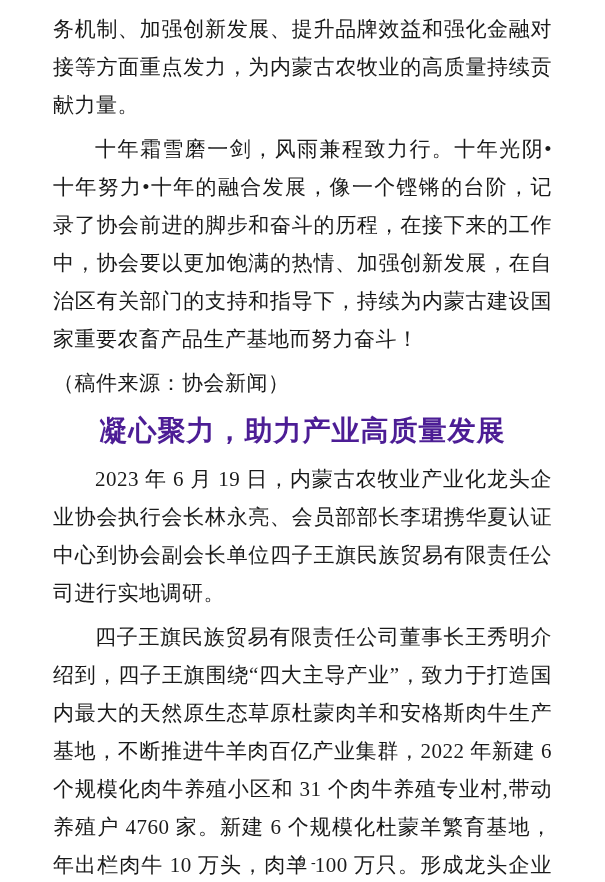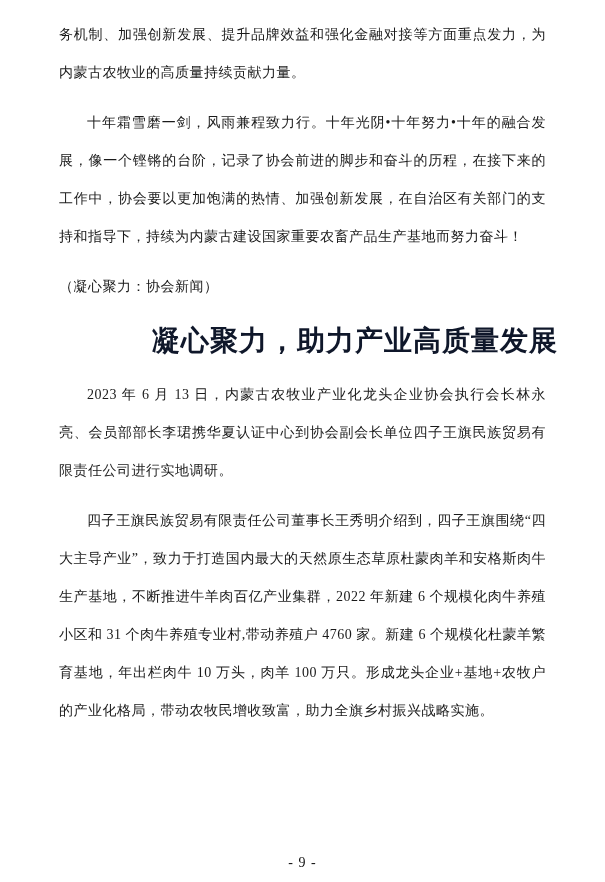--- a/index.html
+++ b/index.html
@@ -12,44 +12,44 @@
     width: 605px;
     height: 882px;
     box-sizing: border-box;
     background: #ffffff;
     padding: 4px 47px 0 47px;
     overflow: hidden;
     font-family: "Liberation Serif", "DejaVu Serif", serif;
     color: #1a1a1a;
   }
   .body-text p {
-    margin: 12px;
-    font-size: 14px;
+    margin: 6px;
+    font-size: 21px;
     line-height: 38px;
     letter-spacing: 0.5px;
     text-align: justify;
     text-justify: inter-ideograph;
   }
   .indent {
     text-indent: 2em;
   }
   .source-note {
     font-size: 21px;
     line-height: 38px;
     text-align: right;
     margin: 0;
     padding-right: 8px;
   }
   .section-heading {
     margin: 0;
     font-size: 28px;
     line-height: 46px;
     font-weight: bold;
-    text-align: right;
-    color: #0f172a;
+    text-align: center;
+    color: #4c1d95;
     letter-spacing: 1px;
   }
   .page-number {
     position: absolute;
     left: 0;
     right: 0;
     bottom: 10px;
     text-align: center;
     font-size: 14px;
     line-height: 18px;
@@ -58,25 +58,25 @@
   }
 </style>
 </head>
 <body>
 
 <div class="page">
 
   <div class="body-text">
     <p>务机制、加强创新发展、提升品牌效益和强化金融对接等方面重点发力，为内蒙古农牧业的高质量持续贡献力量。</p>
     <p class="indent">十年霜雪磨一剑，风雨兼程致力行。十年光阴•十年努力•十年的融合发展，像一个铿锵的台阶，记录了协会前进的脚步和奋斗的历程，在接下来的工作中，协会要以更加饱满的热情、加强创新发展，在自治区有关部门的支持和指导下，持续为内蒙古建设国家重要农畜产品生产基地而努力奋斗！</p>
-    <p class="source-note">（凝心聚力：协会新闻）</p>
+    <p class="source-note">（稿件来源：协会新闻）</p>
   </div>
 
   <h1 class="section-heading">凝心聚力，助力产业高质量发展</h1>
 
   <div class="body-text">
-    <p class="indent">2023 年 6 月 13 日，内蒙古农牧业产业化龙头企业协会执行会长林永亮、会员部部长李珺携华夏认证中心到协会副会长单位四子王旗民族贸易有限责任公司进行实地调研。</p>
+    <p class="indent">2023 年 6 月 19 日，内蒙古农牧业产业化龙头企业协会执行会长林永亮、会员部部长李珺携华夏认证中心到协会副会长单位四子王旗民族贸易有限责任公司进行实地调研。</p>
     <p class="indent">四子王旗民族贸易有限责任公司董事长王秀明介绍到，四子王旗围绕“四大主导产业”，致力于打造国内最大的天然原生态草原杜蒙肉羊和安格斯肉牛生产基地，不断推进牛羊肉百亿产业集群，2022 年新建 6 个规模化肉牛养殖小区和 31 个肉牛养殖专业村,带动养殖户 4760 家。新建 6 个规模化杜蒙羊繁育基地，年出栏肉牛 10 万头，肉羊 100 万只。形成龙头企业+基地+农牧户的产业化格局，带动农牧民增收致富，助力全旗乡村振兴战略实施。</p>
   </div>
 
   <div class="page-number">- 9 -</div>
 
 </div>
 
 </body></html>

